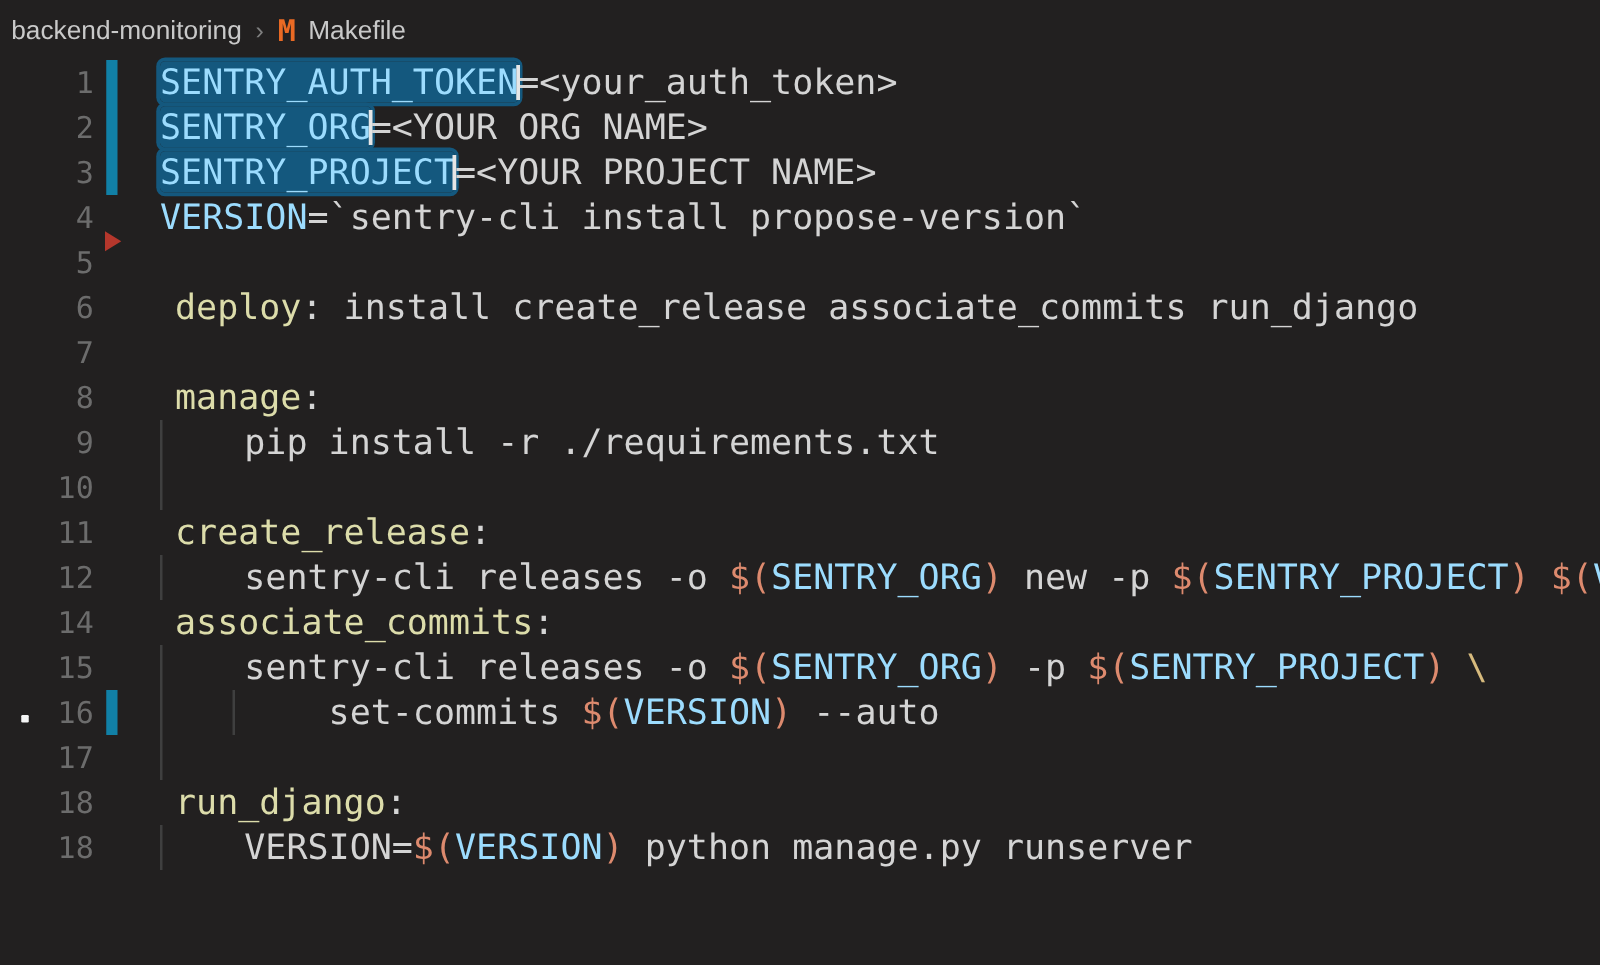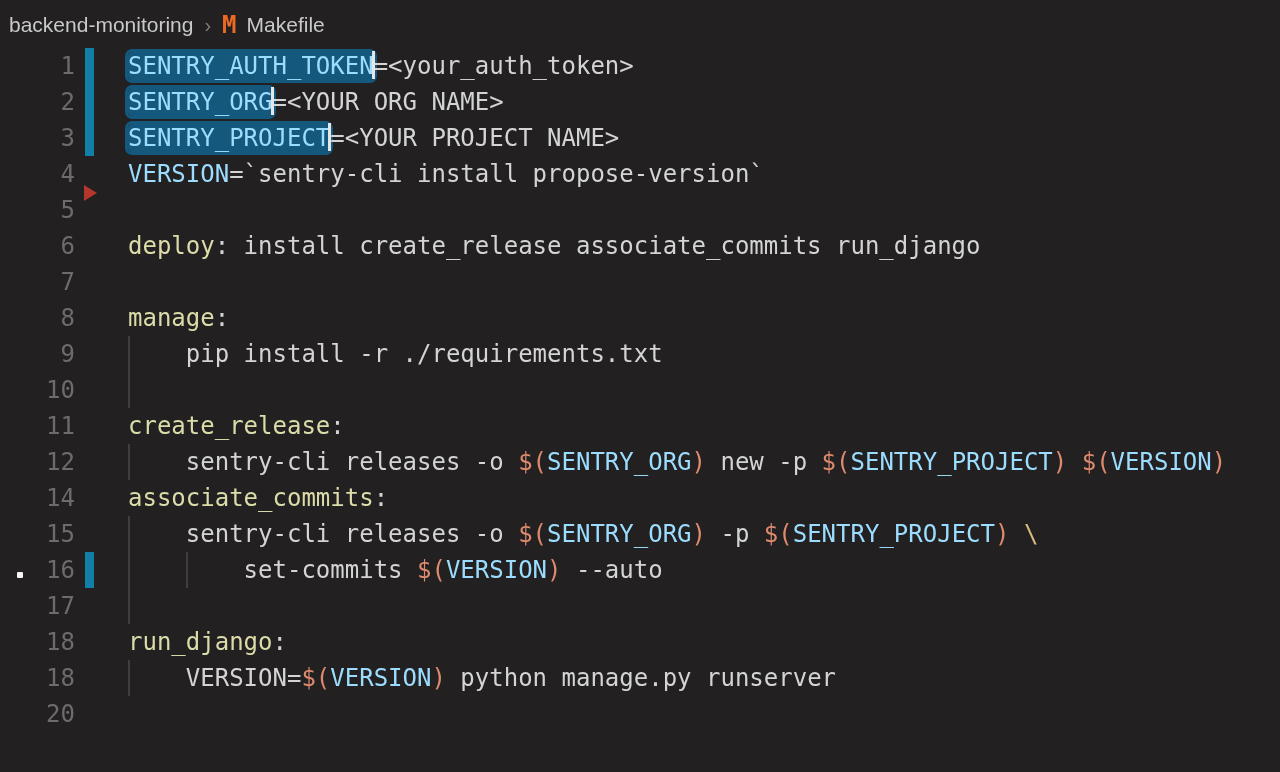--- a/index.html
+++ b/index.html
@@ -33,24 +33,24 @@
   .bar { position:absolute; left:85px; top:0; width:9px; height:36px; background:var(--bar); }
   .tri {
     position:absolute; left:84px; top:-7px; width:0; height:0;
     border-left:13px solid var(--tri);
     border-top:8px solid transparent;
     border-bottom:8px solid transparent;
   }
   .guide { position:absolute; top:0; width:2px; height:36px; background:var(--guide); }
   .guide.g1 { left:128px; }
   .guide.g2 { left:186px; }
-  .codetext { position:absolute; left:128px; top:0; font-size:24px; z-index:1; }
+  .codetext { position:absolute; left:128px; top:0; font-size:28px; z-index:1; }
   .seg-plain  { color:var(--fg); }
   .seg-var    { color:var(--var); }
-  .seg-target { color:var(--target); }
+  .seg-target { color:var(--target);margin-left:12px; }
   .seg-punct  { color:var(--punct); }
   .seg-escape { color:var(--escape); }
   .sel {
     background:var(--sel);
     box-shadow:0 0 0 3px var(--sel);
     border-radius:4px;
   }
   .cursor {
     display:inline-block; width:3px; height:28px;
     background:var(--cursor); vertical-align:-5px; margin:0 -1px 0 -2px;
@@ -83,16 +83,15 @@
     <div class="line"><span class="num">9</span><span class="guide g1"></span><span class="codetext"><span class="seg-plain">    pip install -r ./requirements.txt</span></span></div>
     <div class="line"><span class="num">10</span><span class="guide g1"></span><span class="codetext"></span></div>
     <div class="line"><span class="num">11</span><span class="codetext"><span class="seg-target">create_release</span><span class="seg-plain">:</span></span></div>
     <div class="line"><span class="num">12</span><span class="guide g1"></span><span class="codetext"><span class="seg-plain">    sentry-cli releases -o </span><span class="seg-punct">$(</span><span class="seg-var">SENTRY_ORG</span><span class="seg-punct">)</span><span class="seg-plain"> new -p </span><span class="seg-punct">$(</span><span class="seg-var">SENTRY_PROJECT</span><span class="seg-punct">)</span><span class="seg-plain"> </span><span class="seg-punct">$(</span><span class="seg-var">VERSION</span><span class="seg-punct">)</span></span></div>
     <div class="line"><span class="num">14</span><span class="codetext"><span class="seg-target">associate_commits</span><span class="seg-plain">:</span></span></div>
     <div class="line"><span class="num">15</span><span class="guide g1"></span><span class="codetext"><span class="seg-plain">    sentry-cli releases -o </span><span class="seg-punct">$(</span><span class="seg-var">SENTRY_ORG</span><span class="seg-punct">)</span><span class="seg-plain"> -p </span><span class="seg-punct">$(</span><span class="seg-var">SENTRY_PROJECT</span><span class="seg-punct">)</span><span class="seg-plain"> </span><span class="seg-escape">\</span></span></div>
     <div class="line"><span class="num">16</span><span class="bar"></span><span class="guide g1"></span><span class="guide g2"></span><span class="codetext"><span class="seg-plain">        set-commits </span><span class="seg-punct">$(</span><span class="seg-var">VERSION</span><span class="seg-punct">)</span><span class="seg-plain"> --auto</span></span></div>
     <div class="line"><span class="num">17</span><span class="guide g1"></span><span class="codetext"></span></div>
     <div class="line"><span class="num">18</span><span class="codetext"><span class="seg-target">run_django</span><span class="seg-plain">:</span></span></div>
     <div class="line"><span class="num">18</span><span class="guide g1"></span><span class="codetext"><span class="seg-plain">    VERSION=</span><span class="seg-punct">$(</span><span class="seg-var">VERSION</span><span class="seg-punct">)</span><span class="seg-plain"> python manage.py runserver</span></span></div>
-    <div class="line"><span class="num">20</span><span class="codetext"></span></div>
   </div>
 
 <div class="mouse-dot"></div>
 
 </body></html>

